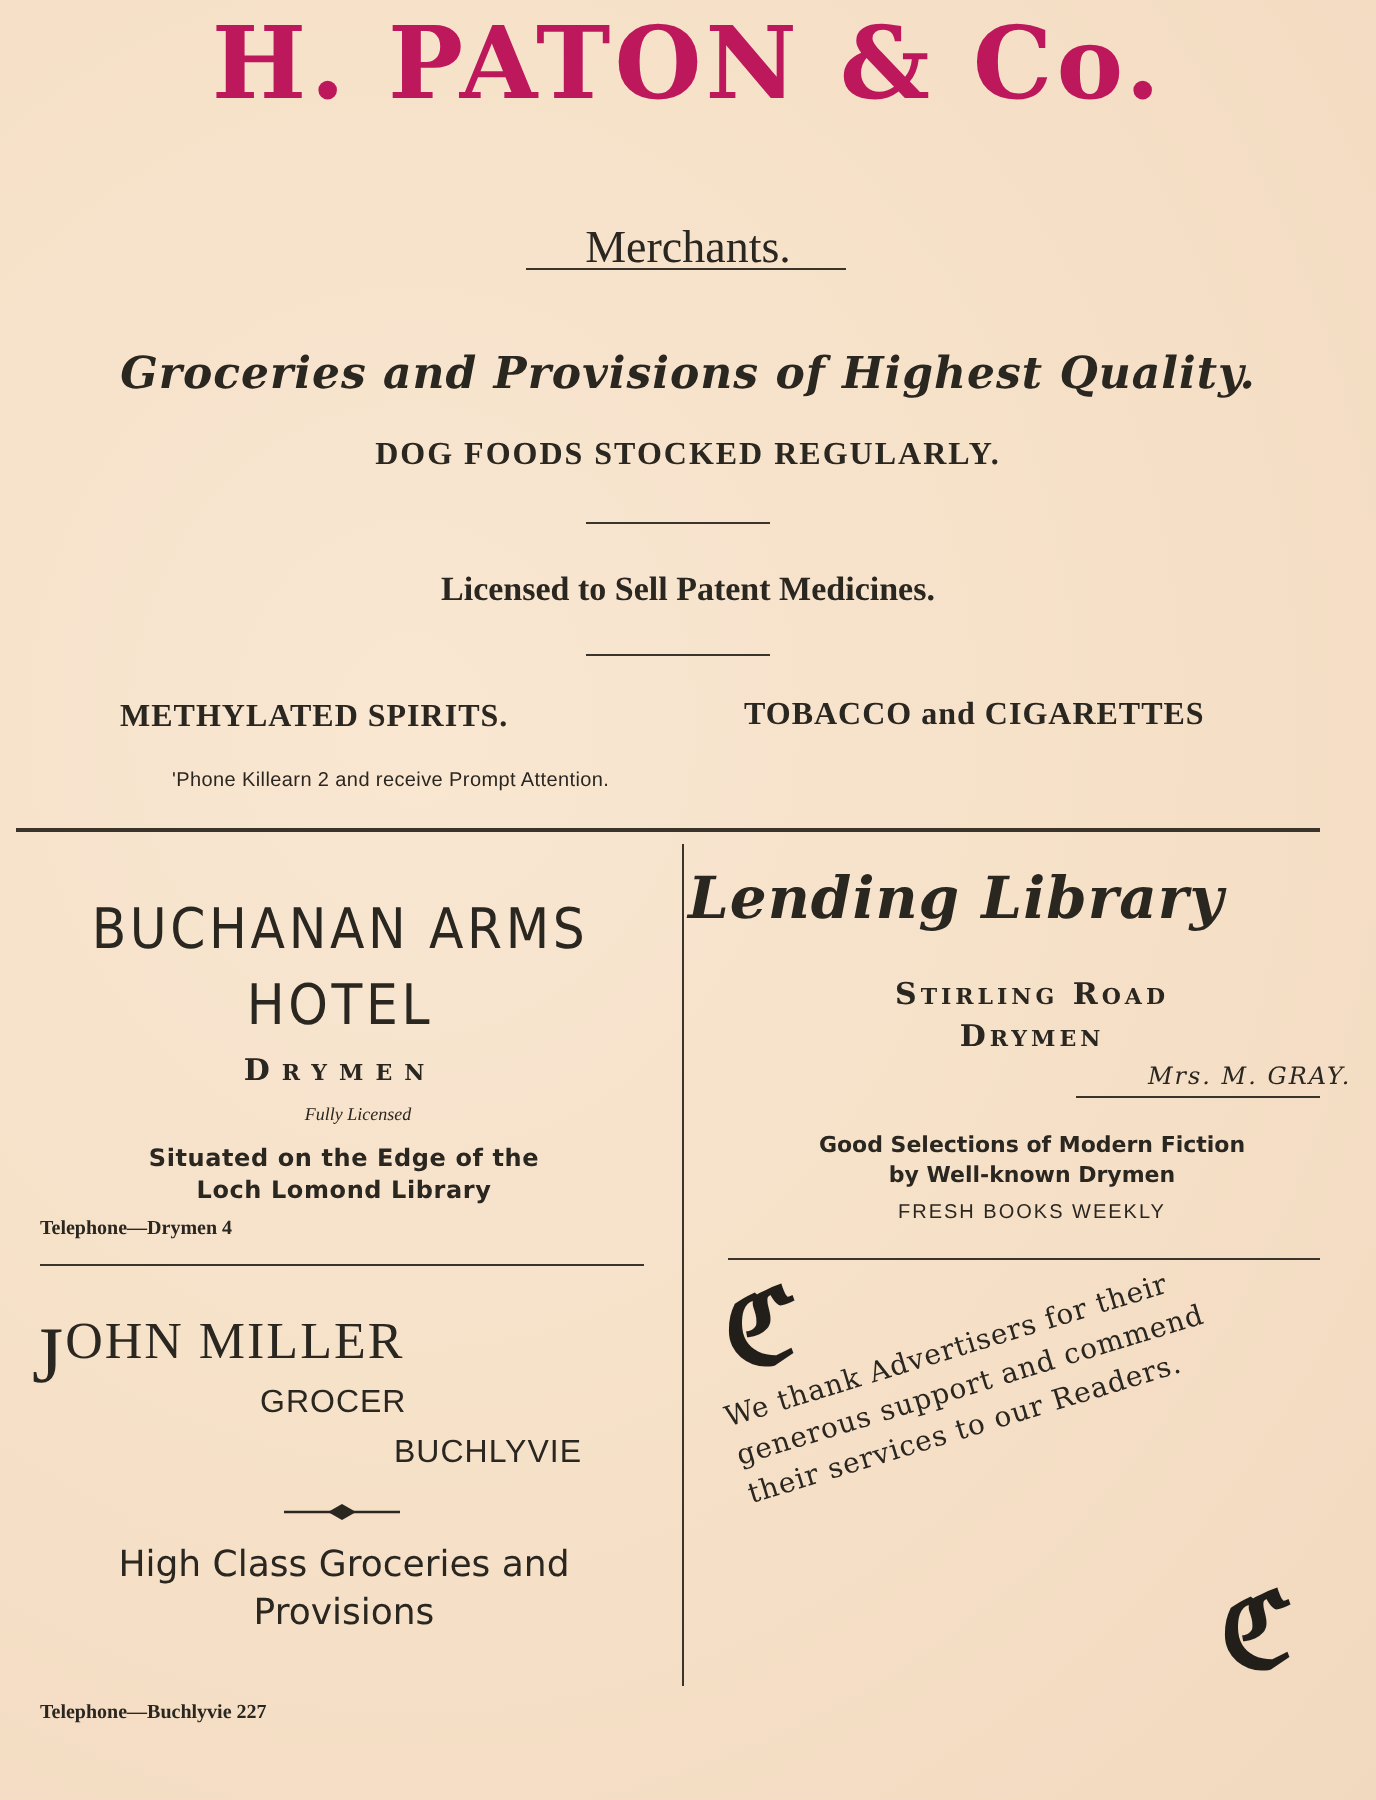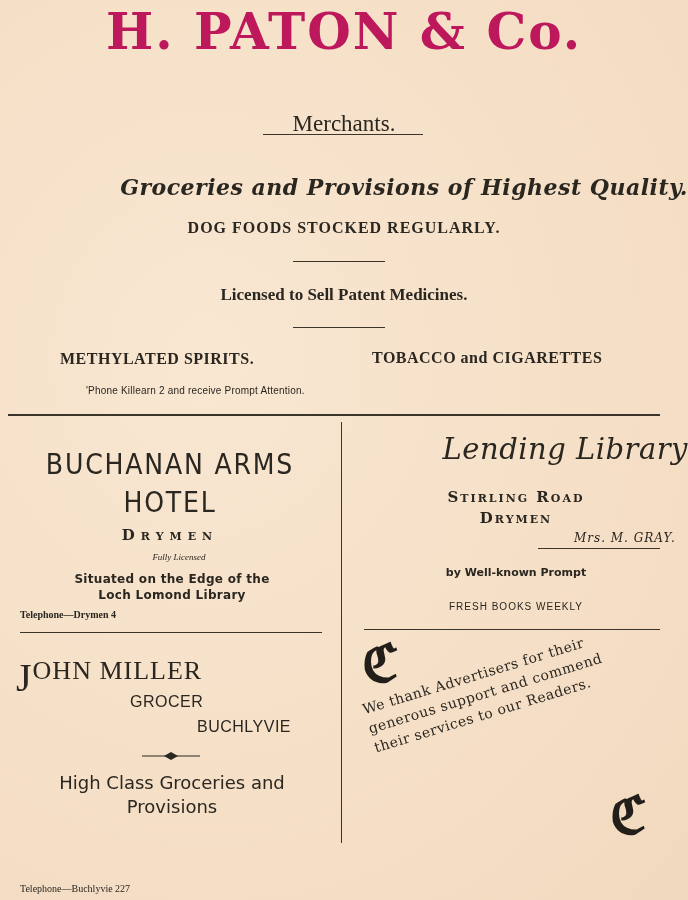--- a/index.html
+++ b/index.html
@@ -15,58 +15,58 @@
   .rule { position: absolute; background: #3a342b; }
 
   
   .brand {
     top: 2px; font-family: "DejaVu Serif", serif; font-weight: bold;
     font-size: 50px; letter-spacing: 2px; color: #be185d;
   }
   .merchants { top: 83px; font-family: "Liberation Serif", serif; font-size: 23px; margin-top: 28px; }
   .slogan {
     top: 174px; font-family: "DejaVu Serif", serif; font-style: italic; font-weight: bold;
-    font-size: 22px; letter-spacing: 0.5px; text-align: right;
+    font-size: 22px; letter-spacing: 0.5px;
   }
   .dogfoods { top: 219px; font-family: "Liberation Serif", serif; font-weight: bold; font-size: 16px; letter-spacing: 1px; }
   .licensed { top: 285px; font-family: "Liberation Serif", serif; font-weight: bold; font-size: 17px; }
   .meth { top: 350px; left: 60px; font-family: "Liberation Serif", serif; font-weight: bold; font-size: 16px; letter-spacing: 0.5px; }
   .tob { top: 349px; left: 372px; font-family: "Liberation Serif", serif; font-weight: bold; font-size: 16px; letter-spacing: 0.5px; }
   .phone { top: 385px; left: 86px; font-family: "Liberation Sans", sans-serif; font-size: 10px; letter-spacing: 0.2px; }
 
   
   .buch { top: 446px; left: 0; width: 340px; text-align: center;
     font-family: "DejaVu Sans", sans-serif; font-weight: normal; font-size: 28px; letter-spacing: 2px; line-height: 38px; transform: scaleX(0.9); }
   .drymen1 { top: 526px; left: 0; width: 340px; text-align: center;
     font-family: "DejaVu Serif", serif; font-weight: bold; font-size: 15px; letter-spacing: 6px; }
   .fully { top: 552px; left: 0; width: 358px; text-align: center;
     font-family: "Liberation Serif", serif; font-style: italic; font-size: 9px; }
   .situated { top: 571px; left: 0; width: 344px; text-align: center;
     font-family: "DejaVu Sans", sans-serif; font-weight: bold; font-size: 12px; line-height: 16px; letter-spacing: 0.3px; }
   .tel1 { top: 609px; left: 20px; font-family: "Liberation Serif", serif; font-weight: bold; font-size: 10px; }
 
   
-  .lending { top: 432px; left: 344px; width: 344px; text-align: right;
-    font-family: "DejaVu Serif", serif; font-style: italic; font-weight: normal; font-size: 29px; letter-spacing: 0.5px; }
+  .lending { top: 432px; left: 344px; width: 344px; text-align: left;
+    font-family: "DejaVu Serif", serif; font-style: italic; font-weight: bold; font-size: 29px; letter-spacing: 0.5px; }
   .stirling { top: 487px; left: 344px; width: 344px; text-align: center;
     font-family: "DejaVu Serif", serif; font-weight: bold; font-size: 15px; letter-spacing: 2px; line-height: 21px; font-variant: small-caps; }
   .mrs { top: 531px; left: 530px; font-family: "DejaVu Serif", serif; font-style: italic; font-size: 12px; letter-spacing: 1px; margin-left: 44px; }
   .goodsel { top: 565px; left: 344px; width: 344px; text-align: center;
     font-family: "DejaVu Sans", sans-serif; font-weight: bold; font-size: 11px; line-height: 15px; }
   .fresh { top: 601px; left: 344px; width: 344px; text-align: center;
     font-family: "Liberation Sans", sans-serif; font-size: 10px; letter-spacing: 1px; }
 
   
   .jm { top: 654px; left: 16px; font-family: "Liberation Serif", serif; font-size: 26px; letter-spacing: 1px; }
   .jm .bigj { font-size: 40px; vertical-align: -12px; }
   .grocer { top: 693px; left: 130px; font-family: "Liberation Sans", sans-serif; font-size: 16px; letter-spacing: 0.5px; }
   .buchly { top: 718px; left: 197px; font-family: "Liberation Sans", sans-serif; font-size: 16px; letter-spacing: 0.5px; }
   .highclass { top: 771px; left: 0; width: 344px; text-align: center;
     font-family: "DejaVu Sans", sans-serif; font-size: 18px; line-height: 24px; }
-  .tel2 { top: 883px; left: 20px; font-family: "Liberation Serif", serif; font-weight: normal; font-size: 10px; }
+  .tel2 { top: 851px; left: 20px; font-family: "Liberation Serif", serif; font-weight: bold; font-size: 10px; }
 
   
   .cglyph { font-family: "DejaVu Serif", serif; font-weight: bold; font-size: 54px; color: #221f1a; line-height: 1; }
   .thank {
     top: 700px; left: 360px; width: 280px;
     font-family: "DejaVu Serif", serif; font-size: 14px; line-height: 20px;
     transform: rotate(-17deg); transform-origin: left top; letter-spacing: 0.5px;
   }
   .thank div { white-space: nowrap; }
   .ornament { top: 751px; left: 142px; width: 58px; height: 10px; }
@@ -103,21 +103,22 @@
 <div class="rule" style="top:632px;left:20px;width:302px;height:1px;"></div>
 
 <div class="abs lending">Lending Library</div>
 <div class="abs stirling">
   <div>Stirling Road</div>
   <div>Drymen</div>
 </div>
 <div class="abs mrs">Mrs. M. GRAY.</div>
 <div class="rule" style="top:548px;left:538px;width:122px;height:1px;"></div>
 <div class="abs goodsel">
-  <div>by Well-known Prompt</div>
+  <div>Good Selections of Modern Fiction</div>
+  <div>by Well-known Drymen</div>
 </div>
 <div class="abs fresh">FRESH BOOKS WEEKLY</div>
 <div class="rule" style="top:629px;left:364px;width:296px;height:1px;"></div>
 
 <div class="abs jm"><span class="bigj">J</span><span>OHN MILLER</span></div>
 <div class="abs grocer">GROCER</div>
 <div class="abs buchly">BUCHLYVIE</div>
 <svg class="abs ornament" viewBox="0 0 58 10">
   <line x1="0" y1="5" x2="58" y2="5" stroke="#2a2620" stroke-width="1.2"></line>
   <polygon points="22,5 29,1 36,5 29,9" fill="#2a2620"></polygon>

